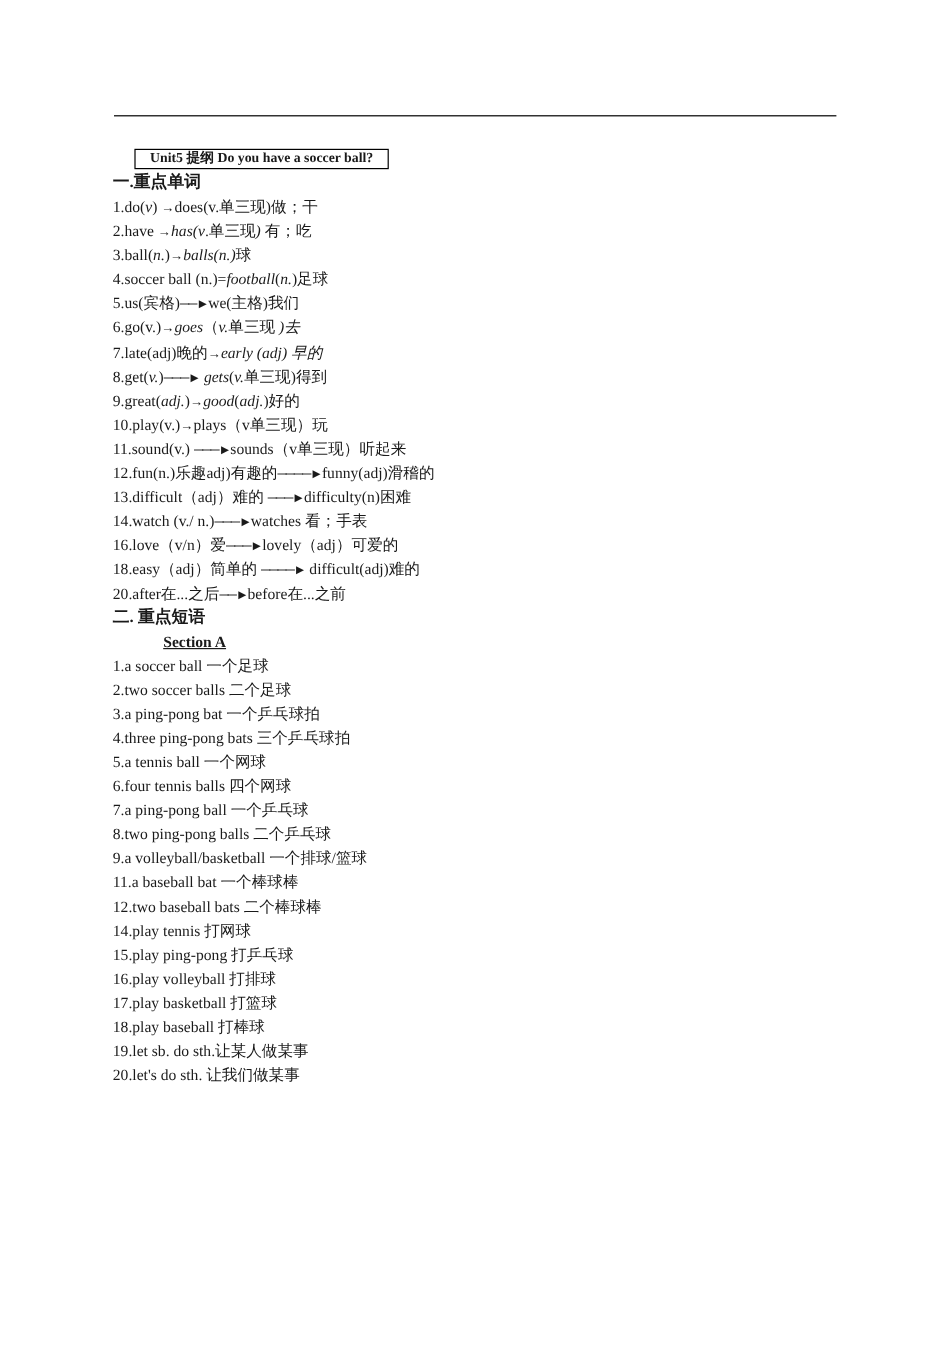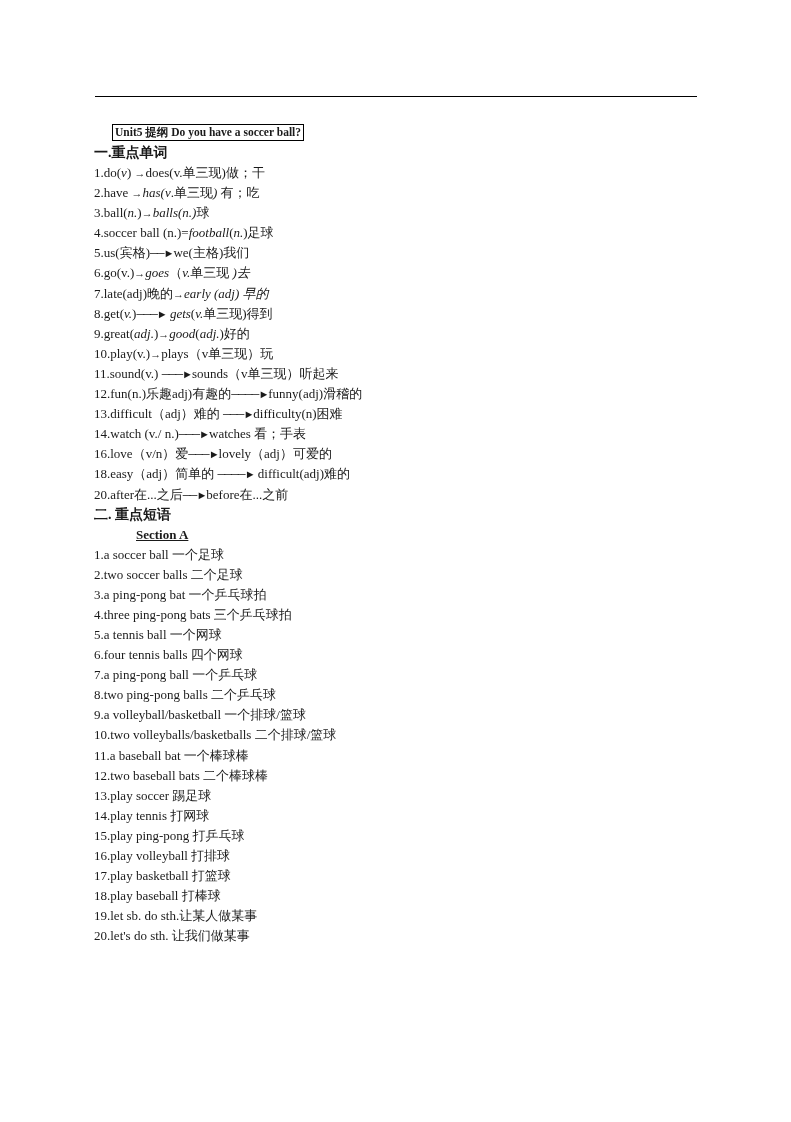--- a/index.html
+++ b/index.html
@@ -1,21 +1,21 @@
 <!DOCTYPE html>
 <html><head>
 <meta charset="utf-8">
 <style>
   html, body { margin: 0; padding: 0; background: #ffffff; }
   body { width: 791px; height: 1122px; position: relative; overflow: hidden;
          font-family: "Liberation Serif", "DejaVu Serif", serif; color: #1a1a1a; }
   .top-rule { position: absolute; left: 95px; top: 96px; width: 602px; height: 0;
               border-top: 1.3px solid #000; }
   .title-box { position: absolute; left: 112px; top: 124px; height: 17px;
-               border: 1.2px solid #000; padding: 0 2px; box-sizing: border-box;
+               border: 1.2px solid #000; padding: 0 12px; box-sizing: border-box;
                font-weight: bold; font-size: 11.5px; line-height: 15px; white-space: nowrap; }
   .content { position: absolute; left: 94px; top: 143px; width: 640px; }
   .heading { font-weight: bold; font-size: 14px; height: 20px; line-height: 20px;
              font-family: Liberation Serif, serif; }
   .line { font-size: 13px; height: 20.1px; line-height: 20px; white-space: nowrap; }
   .section-sub { font-weight: bold; text-decoration: underline; font-size: 13px;
                  height: 20px; line-height: 20px; padding-left: 42px; }
   .it { font-style: italic; }
   .ul { }
   .arrow { display: inline-block; font-size: 11px; }
@@ -55,24 +55,22 @@
   <div id="phrase-list">
       <div class="line">1.a soccer ball  一个足球</div>
       <div class="line">2.two soccer balls 二个足球</div>
       <div class="line">3.a ping-pong bat 一个乒乓球拍</div>
       <div class="line">4.three ping-pong bats 三个乒乓球拍</div>
       <div class="line">5.a tennis ball 一个网球</div>
       <div class="line">6.four tennis balls 四个网球</div>
       <div class="line">7.a ping-pong ball 一个乒乓球</div>
       <div class="line">8.two ping-pong balls 二个乒乓球</div>
       <div class="line">9.a volleyball/basketball 一个排球/篮球</div>
-      <div class="line">10.two volleyballs/basketballs 二个排球/篮球</div>
       <div class="line">11.a baseball bat 一个棒球棒</div>
       <div class="line">12.two baseball bats 二个棒球棒</div>
-      <div class="line">13.play soccer 踢足球</div>
       <div class="line">14.play tennis 打网球</div>
       <div class="line">15.play ping-pong 打乒乓球</div>
       <div class="line">16.play volleyball 打排球</div>
       <div class="line">17.play basketball 打篮球</div>
       <div class="line">18.play baseball 打棒球</div>
       <div class="line">19.let sb. do sth.让某人做某事</div>
       <div class="line">20.let's do sth.  让我们做某事</div>
     </div>
 </div>
 

